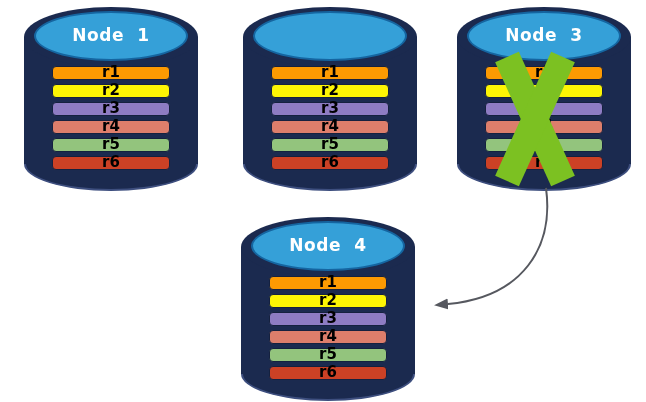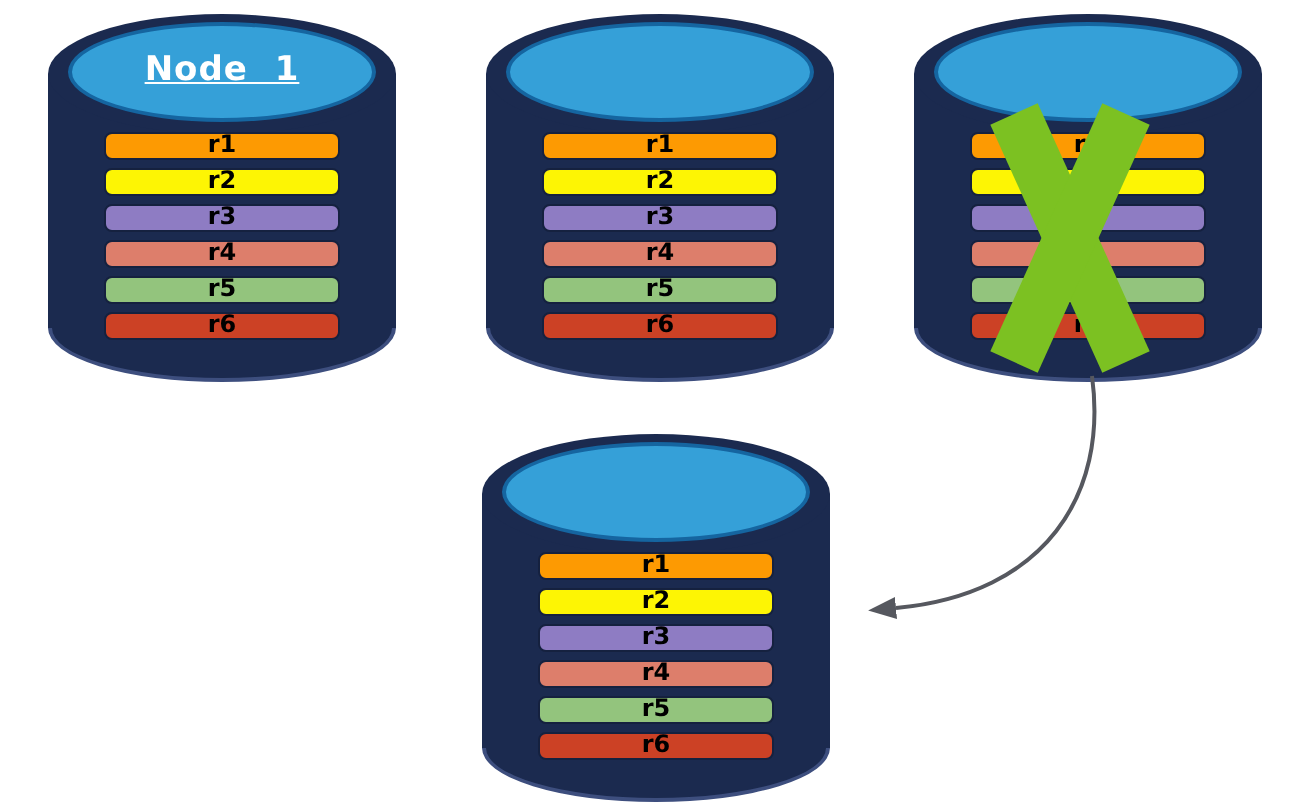--- a/index.html
+++ b/index.html
@@ -20,27 +20,27 @@
   }
   .cyl-body { position:absolute; left:0; right:0; top:30px; bottom:27px; }
   .cyl-rim  { position:absolute; left:0; right:0; top:0; height:60px; border-radius:50%; }
   .cyl-cap  {
     position:absolute; left:10px; right:10px; top:4px; height:50px;
     border-radius:50%; border:2px solid #1565a0;
   }
   .node-title {
     position:absolute; left:0; right:0; top:18px; text-align:center;
     color:#ffffff; font-weight:bold; font-size:17px; line-height:20px;
-    word-spacing:7px; letter-spacing:0.5px; white-space:pre;text-decoration:underline;
+    word-spacing:7px; letter-spacing:0.5px; white-space:pre;
   }
   .bars { position:absolute; left:28px; right:28px; top:59px; }
   .bar {
     height:14px; margin-bottom:4px; border-radius:4px;
     border:1.5px solid #15213f; text-align:center;
-    font-weight:bold; font-size:12px; line-height:11px; color:#000000;
+    font-weight:bold; font-size:15px; line-height:11px; color:#000000;
   }
   .x-overlay { position:absolute; left:0; top:0; width:174px; height:184px; pointer-events:none; }
   .arrow-overlay { position:absolute; left:0; top:0; width:646px; height:402px; pointer-events:none; }
 </style>
 </head>
 <body style="background: rgb(255, 255, 255);">
 
 <div class="canvas">
 
   <div class="node node-1">
@@ -72,39 +72,41 @@
       <div class="bar" style="background: rgb(147, 196, 125);">r5</div>
       <div class="bar" style="background: rgb(204, 65, 37);">r6</div>
     </div>
   </div>
 
   <div class="node node-3">
     <div class="cyl-bottom" style="background: rgb(27, 42, 79);"></div>
     <div class="cyl-body" style="background: rgb(27, 42, 79);"></div>
     <div class="cyl-rim" style="background: rgb(27, 42, 79);"></div>
     <div class="cyl-cap" style="background: rgb(53, 160, 216); border-color: rgb(21, 101, 160);"></div>
+    <div class="node-title">Node 3</div>
     <div class="bars">
       <div class="bar" style="background: rgb(253, 154, 2);">r1</div>
       <div class="bar" style="background: rgb(253, 245, 4);">r2</div>
       <div class="bar" style="background: rgb(142, 124, 195);">r3</div>
       <div class="bar" style="background: rgb(221, 126, 107);">r4</div>
       <div class="bar" style="background: rgb(147, 196, 125);">r5</div>
       <div class="bar" style="background: rgb(204, 65, 37);">r6</div>
     </div>
     <svg class="x-overlay" viewBox="0 0 174 184" aria-hidden="true">
       <line x1="50" y1="50" x2="106" y2="174" stroke-width="26" style="stroke: rgb(124, 193, 34);"></line>
       <line x1="106" y1="50" x2="50" y2="174" stroke-width="26" style="stroke: rgb(124, 193, 34);"></line>
     </svg>
   </div>
 
   <div class="node node-4">
     <div class="cyl-bottom" style="background: rgb(27, 42, 79);"></div>
     <div class="cyl-body" style="background: rgb(27, 42, 79);"></div>
     <div class="cyl-rim" style="background: rgb(27, 42, 79);"></div>
     <div class="cyl-cap" style="background: rgb(53, 160, 216); border-color: rgb(21, 101, 160);"></div>
+    <div class="node-title">Node 4</div>
     <div class="bars">
       <div class="bar" style="background: rgb(253, 154, 2);">r1</div>
       <div class="bar" style="background: rgb(253, 245, 4);">r2</div>
       <div class="bar" style="background: rgb(142, 124, 195);">r3</div>
       <div class="bar" style="background: rgb(221, 126, 107);">r4</div>
       <div class="bar" style="background: rgb(147, 196, 125);">r5</div>
       <div class="bar" style="background: rgb(204, 65, 37);">r6</div>
     </div>
   </div>
 

